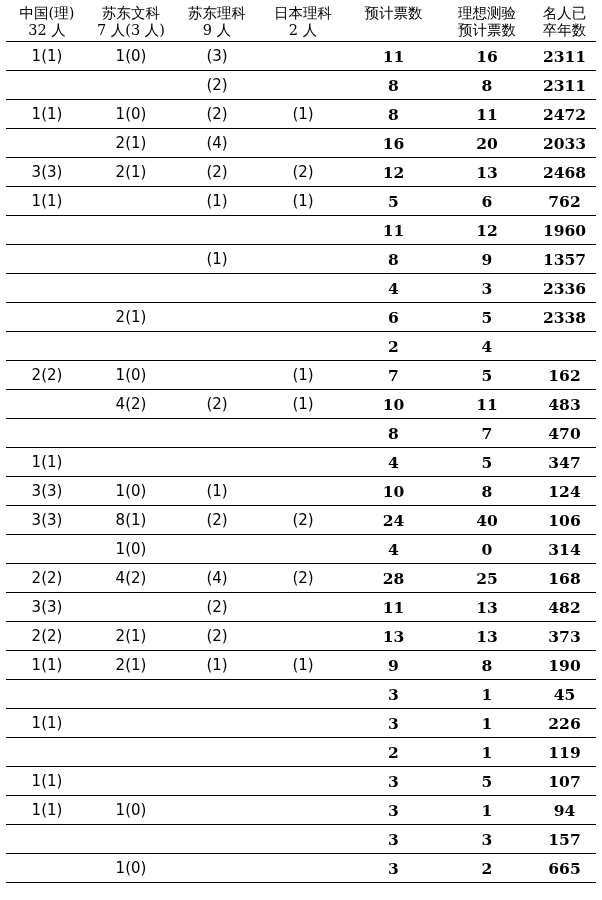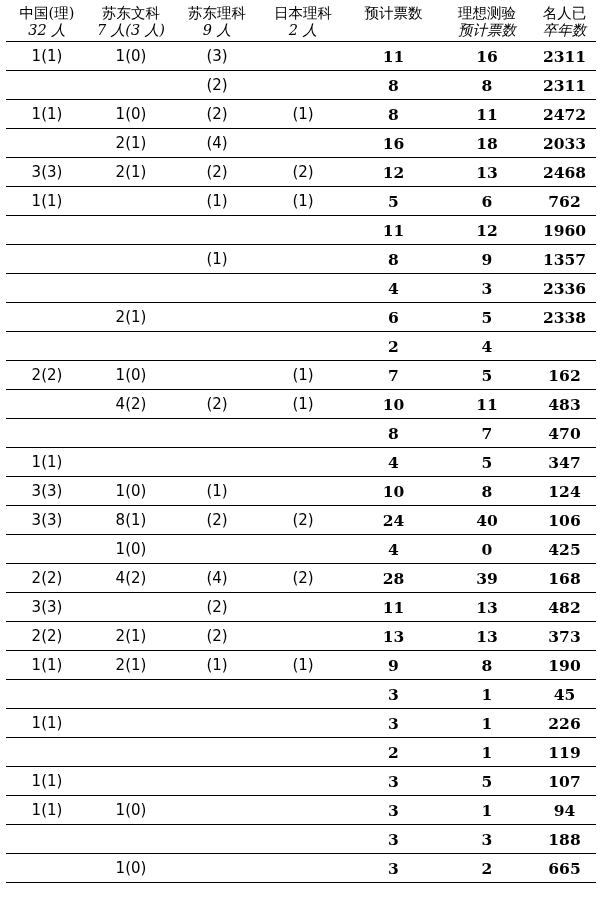--- a/index.html
+++ b/index.html
@@ -38,21 +38,21 @@
   thead th {
     font-weight: normal;
     text-align: center;
     vertical-align: top;
     padding: 1px 2px 2px 2px;
     line-height: 1.18;
     font-size: 14.5px;
     border: none;
   }
   thead th .l1 { display: block; white-space: nowrap; }
-  thead th .l2 { display: block; white-space: nowrap; font-style: italic; }
+  thead th .l2 { display: block; white-space: nowrap; }
 
   tbody td {
     height: 28px;
     border-top: 1.6px solid #000;
     border-bottom: 0;
     padding: 0 6px;
     text-align: center;
     vertical-align: middle;
     font-size: 15.5px;
     white-space: nowrap;
@@ -146,21 +146,21 @@
           <td class="num">8</td>
           <td class="num">11</td>
           <td class="num">2472</td>
         </tr>
         <tr>
           <td class="cn blank"></td>
           <td class="cn">2(1)</td>
           <td class="cn">(4)</td>
           <td class="cn blank"></td>
           <td class="num">16</td>
-          <td class="num">18</td>
+          <td class="num">20</td>
           <td class="num">2033</td>
         </tr>
         <tr>
           <td class="cn">3(3)</td>
           <td class="cn">2(1)</td>
           <td class="cn">(2)</td>
           <td class="cn">(2)</td>
           <td class="num">12</td>
           <td class="num">13</td>
           <td class="num">2468</td>
@@ -273,29 +273,29 @@
           <td class="num">40</td>
           <td class="num">106</td>
         </tr>
         <tr>
           <td class="cn blank"></td>
           <td class="cn">1(0)</td>
           <td class="cn blank"></td>
           <td class="cn blank"></td>
           <td class="num">4</td>
           <td class="num">0</td>
-          <td class="num">425</td>
+          <td class="num">314</td>
         </tr>
         <tr>
           <td class="cn">2(2)</td>
           <td class="cn">4(2)</td>
           <td class="cn">(4)</td>
           <td class="cn">(2)</td>
           <td class="num">28</td>
-          <td class="num">39</td>
+          <td class="num">25</td>
           <td class="num">168</td>
         </tr>
         <tr>
           <td class="cn">3(3)</td>
           <td class="cn blank"></td>
           <td class="cn">(2)</td>
           <td class="cn blank"></td>
           <td class="num">11</td>
           <td class="num">13</td>
           <td class="num">482</td>
@@ -363,21 +363,21 @@
           <td class="num">1</td>
           <td class="num">94</td>
         </tr>
         <tr>
           <td class="cn blank"></td>
           <td class="cn blank"></td>
           <td class="cn blank"></td>
           <td class="cn blank"></td>
           <td class="num">3</td>
           <td class="num">3</td>
-          <td class="num">188</td>
+          <td class="num">157</td>
         </tr>
         <tr>
           <td class="cn blank"></td>
           <td class="cn">1(0)</td>
           <td class="cn blank"></td>
           <td class="cn blank"></td>
           <td class="num">3</td>
           <td class="num">2</td>
           <td class="num">665</td>
         </tr>

